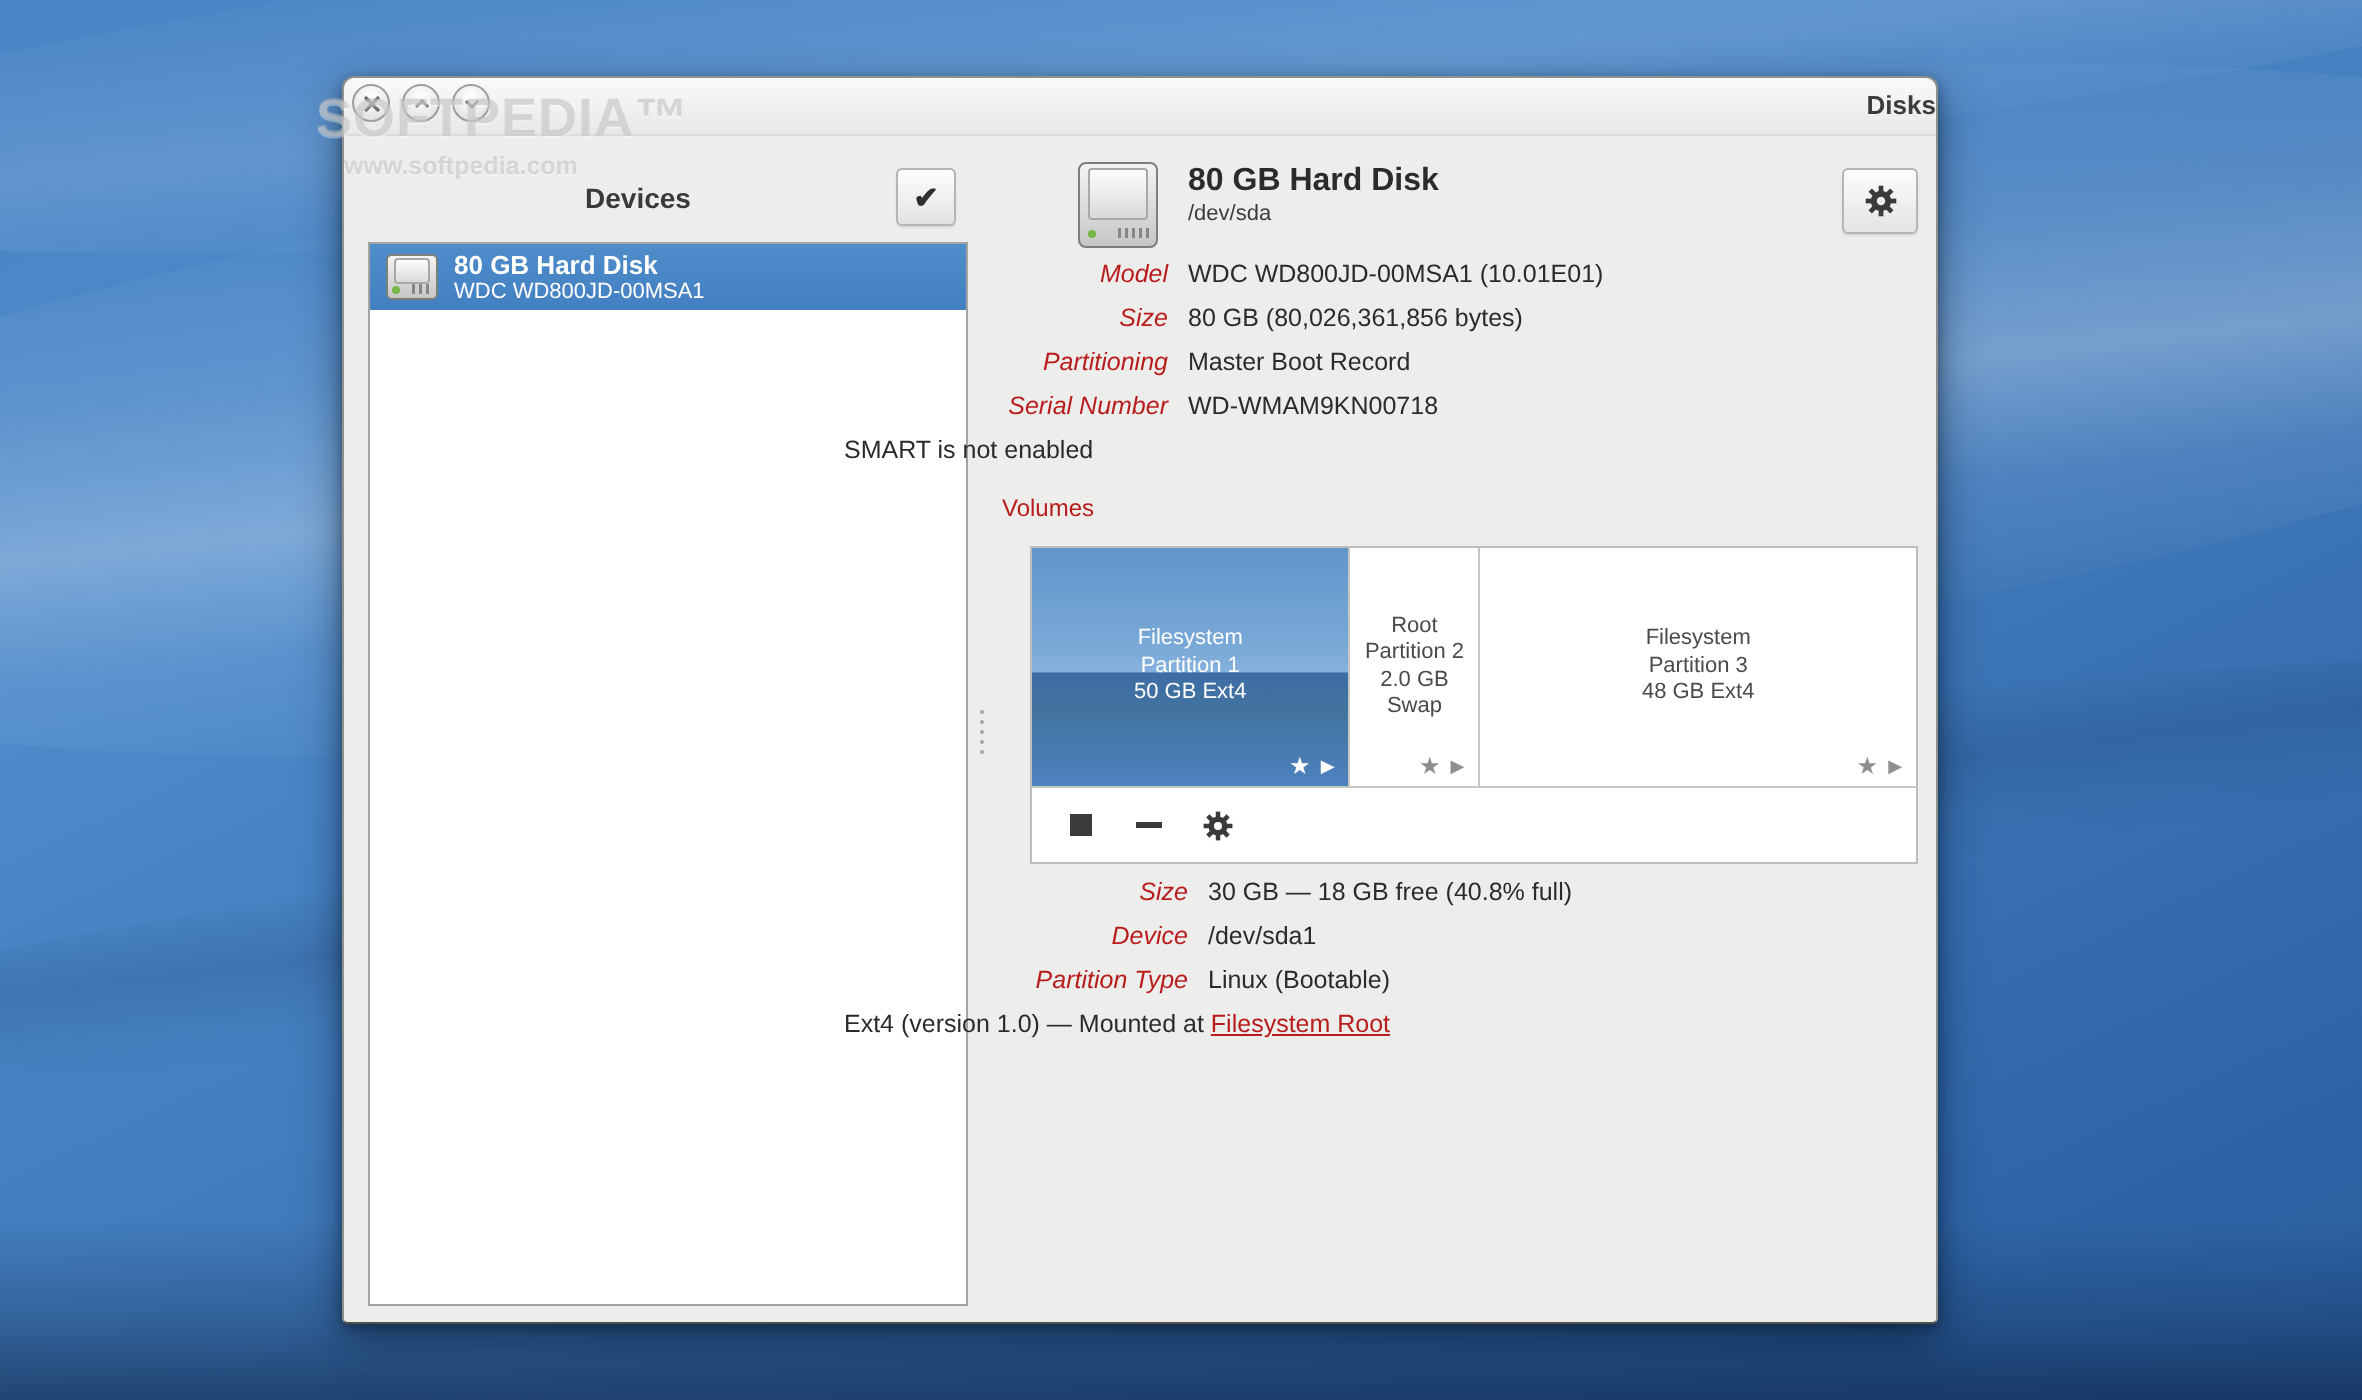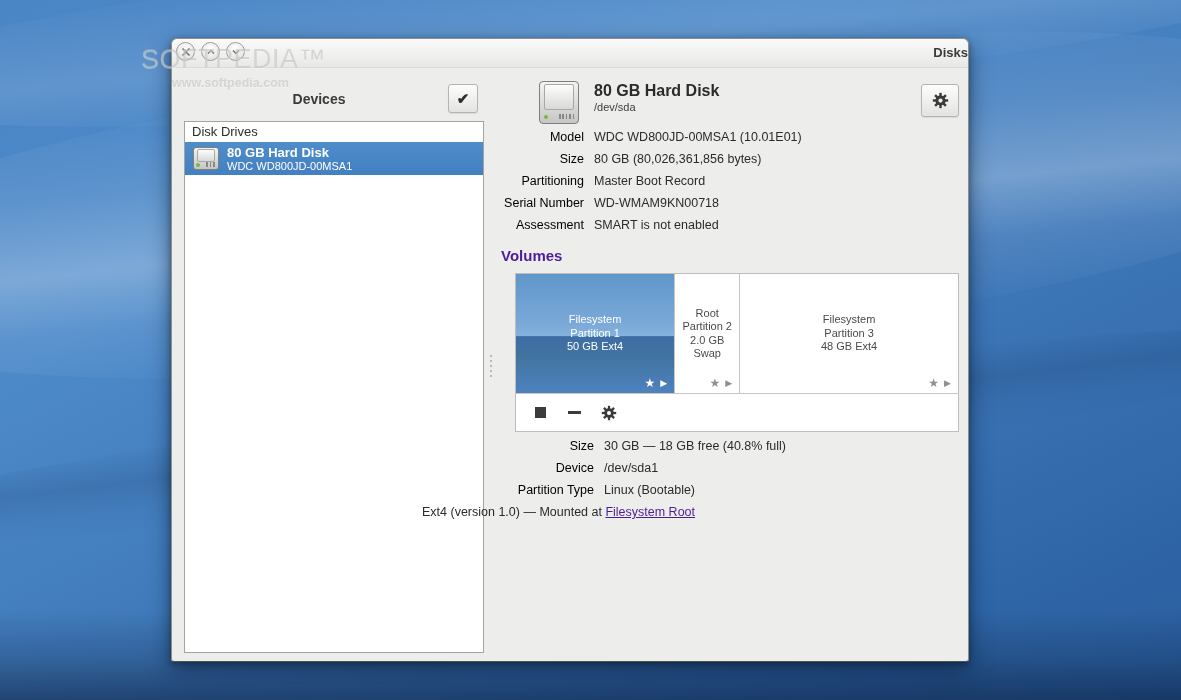--- a/index.html
+++ b/index.html
@@ -62,27 +62,27 @@
     flex-direction:column; gap:3px; align-items:center; cursor:col-resize; }
   .grip i { width:2px; height:2px; border-radius:50%; background:#a6a6a3; }
 
   
   .drive-title { position:absolute; left:422px; top:43px; font-size:16px; font-weight:bold; color:#2b2b2b; }
   .drive-path { position:absolute; left:422px; top:62px; font-size:11px; color:#3c3c3c; }
   .gear-btn { position:absolute; left:749px; top:45px; width:38px; height:33px;
     display:flex; align-items:center; justify-content:center; }
 
   .grid { position:absolute; display:grid; column-gap:10px; font-size:12.5px; }
-  .grid .lbl { color:#000000; text-align:right; line-height:22px; white-space:nowrap; }
+  .grid .lbl { color:#b91c1c; text-align:right; line-height:22px; white-space:nowrap;font-style:italic; }
   .grid .val { color:#2b2b2b; line-height:22px; white-space:nowrap; }
   .grid1 { left:250px; top:87px; grid-template-columns:162px auto; }
   .grid2 { left:250px; top:396px; grid-template-columns:172px auto; }
-  .link { color:#4c1d95; text-decoration:underline; cursor:pointer; }
-
-  .volumes-header { position:absolute; left:329px; top:208px; font-size:15px; font-weight:bold; color:#4c1d95; }
+  .link { color:#b91c1c; text-decoration:underline; cursor:pointer; }
+
+  .volumes-header { position:absolute; left:329px; top:208px; font-size:12px; font-weight:normal; color:#b91c1c; }
   .volumes-box { position:absolute; left:343px; top:234px; width:444px; height:159px;
     background:#fff; border:1px solid #bdbdba; }
   .parts { display:flex; height:119px; }
   .part { position:relative; display:flex; flex-direction:column; align-items:center; justify-content:center;
     font-size:11px; line-height:13.5px; color:#4a4a4a; text-align:center; cursor:pointer; }
   .part + .part { border-left:1px solid #c6c6c3; }
   .part.p1 { width:35.8%; } .part.p2 { width:14.7%; } .part.p3 { width:49.5%; }
   .part.selected { color:#fff;
     background:linear-gradient(180deg,#6096ca 0%,#79a8d7 40%,#85b1dd 52%,#3d6da5 52.6%,#42739f 68%,#4d82bf 100%); }
   .part-icons { position:absolute; right:7px; bottom:3px; display:flex; gap:5px; align-items:center; color:#8f8f8c; }
@@ -91,21 +91,21 @@
 
   .vol-toolbar { height:38px; border-top:1px solid #c6c6c3; display:flex; align-items:center;
     padding-left:12px; gap:9px; }
   .tool-btn { width:25px; height:26px; background:none; border:none; display:flex;
     align-items:center; justify-content:center; cursor:pointer; }
   .sq-icon { width:11px; height:11px; background:#3b3b3b; }
   .minus-icon { width:13px; height:3px; background:#3b3b3b; }
 
   
   .wm { position:absolute; inset:0; z-index:40; pointer-events:none; }
-  .wm-title { position:absolute; left:141px; top:44px; font-size:27px; font-weight:normal; letter-spacing:.5px;
+  .wm-title { position:absolute; left:158px; top:44px; font-size:27px; font-weight:bold; letter-spacing:.5px;
     color:rgba(186,186,186,.55); text-shadow:0 1px 0 rgba(255,255,255,.35); }
   .wm-sub { position:absolute; left:172px; top:76px; font-size:12.5px; font-weight:bold;
     color:rgba(186,186,186,.5); text-shadow:0 1px 0 rgba(255,255,255,.3); }
 </style>
 </head>
 <body>
 
 <div class="stage">
   <div class="band-light2"></div>
   <div class="band-light"></div>
@@ -132,21 +132,20 @@
       </div>
       <div class="win-title">Disks</div>
     </div>
 
     <div class="devices-label">Devices</div>
     <button class="btn check-btn">
       <span>✔</span>
     </button>
 
     <div class="device-list">
-      <div class="list-section">Disk Drives</div>
       <div class="device-item selected">
         <span class="disk-icon small-disk">
           <span class="face"></span>
             <span class="led"></span>
             <span class="vents"></span>
         </span>
         <span>
           <div class="device-title">80 GB Hard Disk</div>
           <div class="device-sub">WDC WD800JD-00MSA1</div>
         </span>
@@ -183,21 +182,20 @@
 
     <div class="grid grid1">
       <div class="lbl">Model</div>
       <div class="val">WDC WD800JD-00MSA1 (10.01E01)</div>
       <div class="lbl">Size</div>
       <div class="val">80 GB (80,026,361,856 bytes)</div>
       <div class="lbl">Partitioning</div>
       <div class="val">Master Boot Record</div>
       <div class="lbl">Serial Number</div>
       <div class="val">WD-WMAM9KN00718</div>
-      <div class="lbl">Assessment</div>
       <div class="val">SMART is not enabled</div>
     </div>
 
     <div class="volumes-header">Volumes</div>
 
     <div class="volumes-box">
       <div class="parts">
         <div class="part p1 selected">
           <div>Filesystem</div>
           <div>Partition 1</div>

